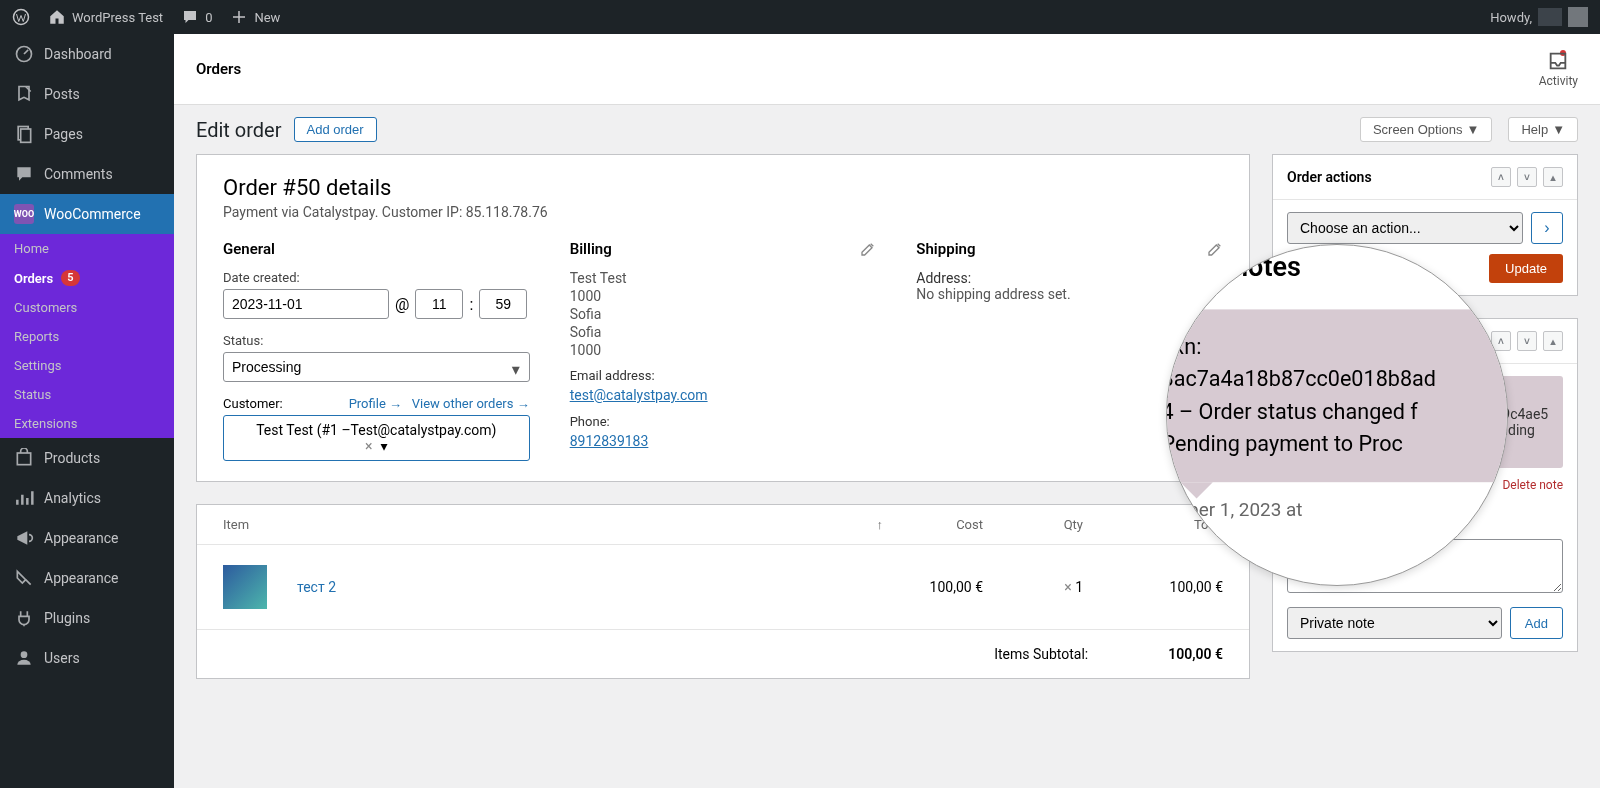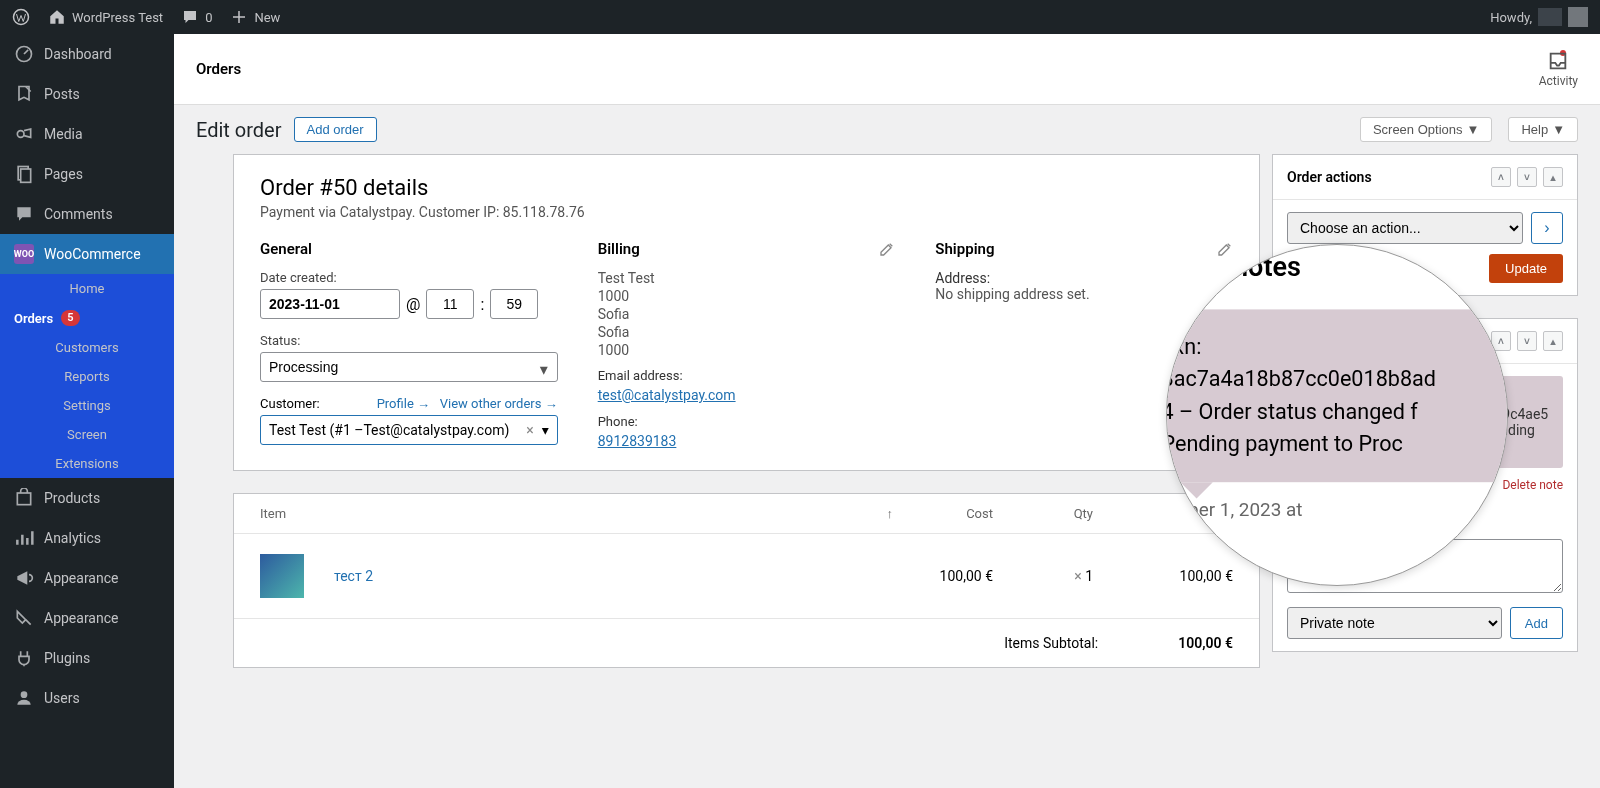--- a/index.html
+++ b/index.html
@@ -13,66 +13,66 @@
 .admin-bar-item svg { width: 18px; height: 18px; fill: #c3c4c7; }
 .howdy-box { background: #3c434a; width: 24px; height: 18px; }
 .howdy-avatar { width: 20px; height: 20px; background: #72777c; }
 
 
 .sidebar { position: absolute; top: 34px; left: 0; width: 174px; background: #1d2327; height: calc(788px - 34px); color: #c3c4c7; font-size: 14px; }
 .sidebar-item { display: flex; align-items: center; gap: 10px; padding: 10px 14px; cursor: pointer; }
 .sidebar-item.active { background: #2271b1; color: #fff; position: relative; }
 .sidebar-item.active::after { content: ""; position: absolute; right: -8px; top: 50%; transform: translateY(-50%); border: 8px solid transparent; border-right-color: #f0f0f1; }
 .sidebar-item svg { width: 20px; height: 20px; fill: #a7aaad; flex-shrink: 0; }
-.sidebar-sub { background: #1d4ed8; text-align: center; }
+.sidebar-sub { background: #6d28d9; }
 .sidebar-sub .sub-item { padding: 7px 14px; font-size: 13px; color: #c3c4c7; cursor: pointer; }
 .sidebar-sub .sub-item.active { color: #fff; font-weight: 600; display: flex; align-items: center; gap: 8px; }
 .badge { background: #d63638; color: #fff; font-size: 11px; border-radius: 10px; padding: 0 6px; line-height: 16px; }
 .wc-icon { background: #7f54b3; border-radius: 3px; width: 20px; height: 20px; display: flex; align-items: center; justify-content: center; color: #fff; font-size: 9px; font-weight: bold; }
 
 
 .main { position: absolute; top: 34px; left: 174px; right: 0; height: calc(788px - 34px); background: #f0f0f1; overflow: hidden; }
 .topbar { background: #fff; padding: 16px 22px; border-bottom: 1px solid #ddd; display: flex; justify-content: space-between; align-items: center; }
 .topbar h2 { font-size: 15px; font-weight: 600; }
 .activity { text-align: center; font-size: 12px; color: #555; }
 .activity svg { width: 22px; height: 22px; display: block; margin: 0 auto 2px; position: relative; }
 .activity .dot { width: 6px; height: 6px; background: #d63638; border-radius: 50%; position: absolute; top: 0; right: 12px; }
 
 .page-head { padding: 12px 22px; display: flex; justify-content: space-between; align-items: flex-start; }
 .page-head-left { display: flex; align-items: center; gap: 12px; }
 .page-head h1 { font-size: 20px; font-weight: 400; color: #1d2327; }
 .add-order-btn { border: 1px solid #2271b1; color: #2271b1; background: #fff; padding: 4px 12px; font-size: 13px; border-radius: 3px; cursor: pointer; }
 .screen-btns { display: flex; gap: 16px; }
 .screen-btn { border: 1px solid #ccc; background: #fff; color: #555; padding: 4px 12px; font-size: 13px; border-radius: 3px; cursor: pointer; display: flex; align-items: center; gap: 4px; }
 
-.content { padding: 0 22px; display: flex; gap: 12px; margin-left: 37px; }
+.content { padding: 0 22px; display: flex; gap: 22px; }
 .left-col { flex: 1; min-width: 0; }
 .right-col { width: 306px; flex-shrink: 0; }
 
 .card { background: #fff; border: 1px solid #c3c4c7; margin-bottom: 22px; }
 .card .card-body { padding: 20px 26px; }
 
 .order-title { font-size: 22px; font-weight: 400; margin-bottom: 4px; }
 .order-sub { font-size: 14px; color: #555; margin-bottom: 20px; }
 
 .cols { display: flex; gap: 40px; }
 .col { flex: 1; min-width: 0; }
 .col h4 { font-size: 15px; font-weight: 600; margin-bottom: 12px; display: flex; justify-content: space-between; align-items: center; }
 .col h4 svg { width: 16px; height: 16px; fill: #888; cursor: pointer; }
 .field-label { font-size: 13px; color: #444; margin-bottom: 4px; }
 .date-row { display: flex; align-items: center; gap: 6px; margin-bottom: 14px; }
 .date-row input { border: 1px solid #8c8f94; padding: 6px 8px; font-size: 14px; border-radius: 3px; }
-.date-input { width: 140px; font-weight: bold; }
+.date-input { width: 166px; }
 .time-input { width: 48px; text-align: center; }
 .status-select { width: 100%; border: 1px solid #8c8f94; padding: 6px 8px; font-size: 14px; border-radius: 3px; margin-bottom: 14px; background: #fff; -webkit-appearance: none; position: relative; }
 .select-wrap { position: relative; }
 .select-wrap::after { content: "▾"; position: absolute; right: 10px; top: 8px; color: #555; pointer-events: none; }
 .cust-row { display: flex; justify-content: space-between; font-size: 13px; margin-bottom: 4px; }
 .cust-row a { color: #2271b1; }
-.cust-select { border: 1px solid #2271b1; border-radius: 3px; padding: 6px 8px; display: flex; justify-content: space-between; align-items: center; font-size: 14px; }
+.cust-select { border: 1px solid #2271b1; border-radius: 3px; padding: 6px 8px; display: flex; justify-content: space-between; align-items: center; font-size: 14px; flex-direction: column; }
 .cust-select .x { color: #888; margin-right: 8px; cursor: pointer; }
 
 .addr-line { font-size: 14px; color: #555; margin-bottom: 2px; }
 .addr-label { font-size: 13px; color: #333; margin-top: 10px; margin-bottom: 2px; }
 .addr-link { color: #2271b1; font-size: 14px; text-decoration: underline; }
 .addr-head { font-size: 14px; font-weight: 400; color: #333; }
 .addr-none { font-size: 14px; color: #555; }
 
 
 .items-head { display: grid; grid-template-columns: 1fr 120px 100px 100px 140px; padding: 12px 26px; border-bottom: 1px solid #e5e5e5; font-size: 13px; color: #666; }
@@ -163,27 +163,20 @@
     </div>
   <div class="sidebar-item">
       <svg viewBox="0 0 24 24">
         <path d="M6 3 L6 19 L12 16 L18 19 L18 3 Z" fill="none" stroke="#a7aaad" stroke-width="2"></path>
         <path d="M14 3 L20 9" stroke="#a7aaad" stroke-width="2"></path>
       </svg>
       <span>Posts</span>
     </div>
   <div class="sidebar-item">
       <svg viewBox="0 0 24 24">
-        <circle cx="8" cy="12" r="4" fill="none" stroke="#a7aaad" stroke-width="2"></circle>
-        <path d="M12 8 L20 6 L20 16 L12 14" fill="none" stroke="#a7aaad" stroke-width="2"></path>
-      </svg>
-      <span>Media</span>
-    </div>
-  <div class="sidebar-item">
-      <svg viewBox="0 0 24 24">
         <rect x="5" y="3" width="12" height="16" fill="none" stroke="#a7aaad" stroke-width="2"></rect>
         <rect x="8" y="6" width="12" height="16" fill="#1d2327" stroke="#a7aaad" stroke-width="2"></rect>
       </svg>
       <span>Pages</span>
     </div>
   <div class="sidebar-item">
       <svg viewBox="0 0 24 24">
         <path d="M4 4 H20 V16 H10 L6 20 V16 H4 Z" fill="#a7aaad"></path>
       </svg>
       <span>Comments</span>
@@ -194,21 +187,21 @@
     </div>
   <div class="sidebar-sub">
     <div class="sub-item">Home</div>
     <div class="sub-item active">
         <span>Orders</span>
         <span class="badge">5</span>
       </div>
     <div class="sub-item">Customers</div>
     <div class="sub-item">Reports</div>
     <div class="sub-item">Settings</div>
-    <div class="sub-item">Screen</div>
+    <div class="sub-item">Status</div>
     <div class="sub-item">Extensions</div>
   </div>
   <div class="sidebar-item">
       <svg viewBox="0 0 24 24">
         <rect x="4" y="6" width="16" height="14" fill="none" stroke="#a7aaad" stroke-width="2"></rect>
         <path d="M8 6 V4 A4 4 0 0 1 16 4 V6" fill="none" stroke="#a7aaad" stroke-width="2"></path>
       </svg>
       <span>Products</span>
     </div>
   <div class="sidebar-item">

